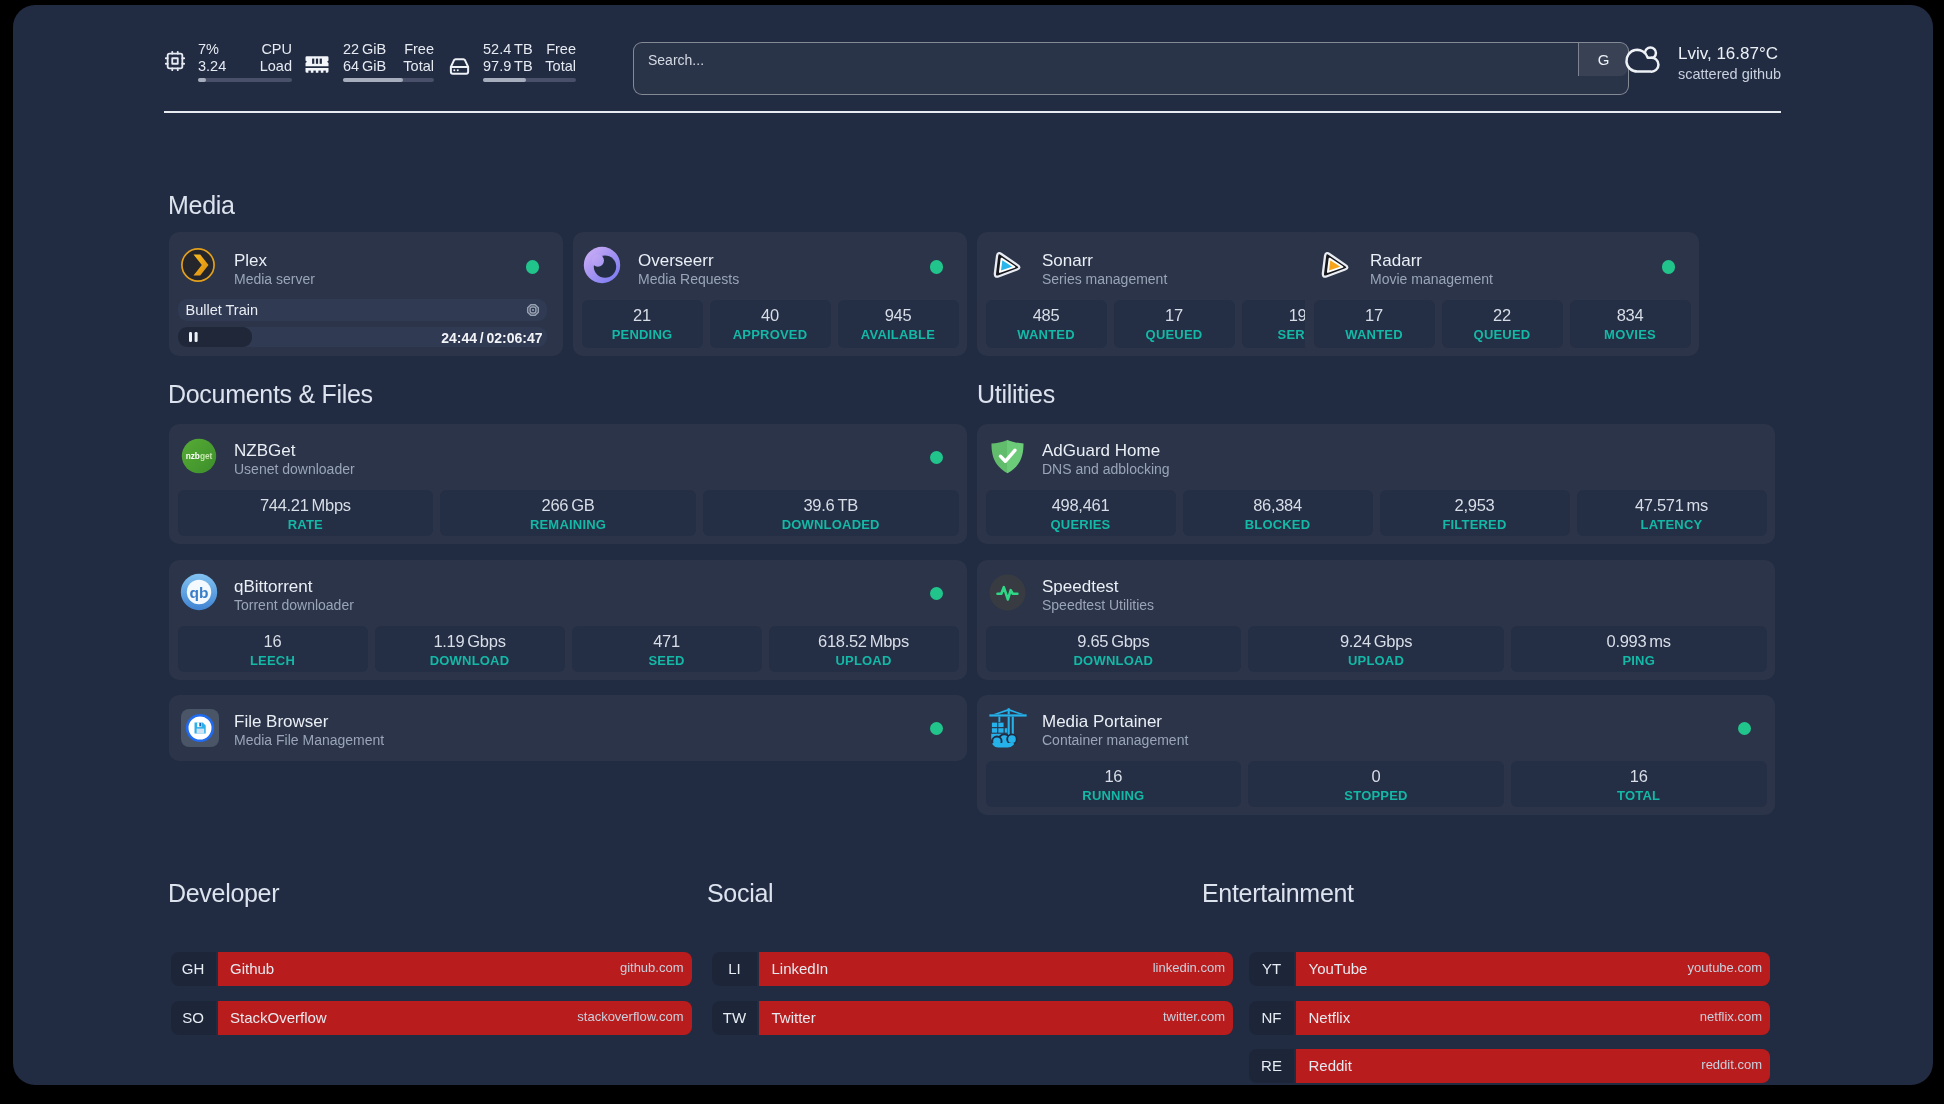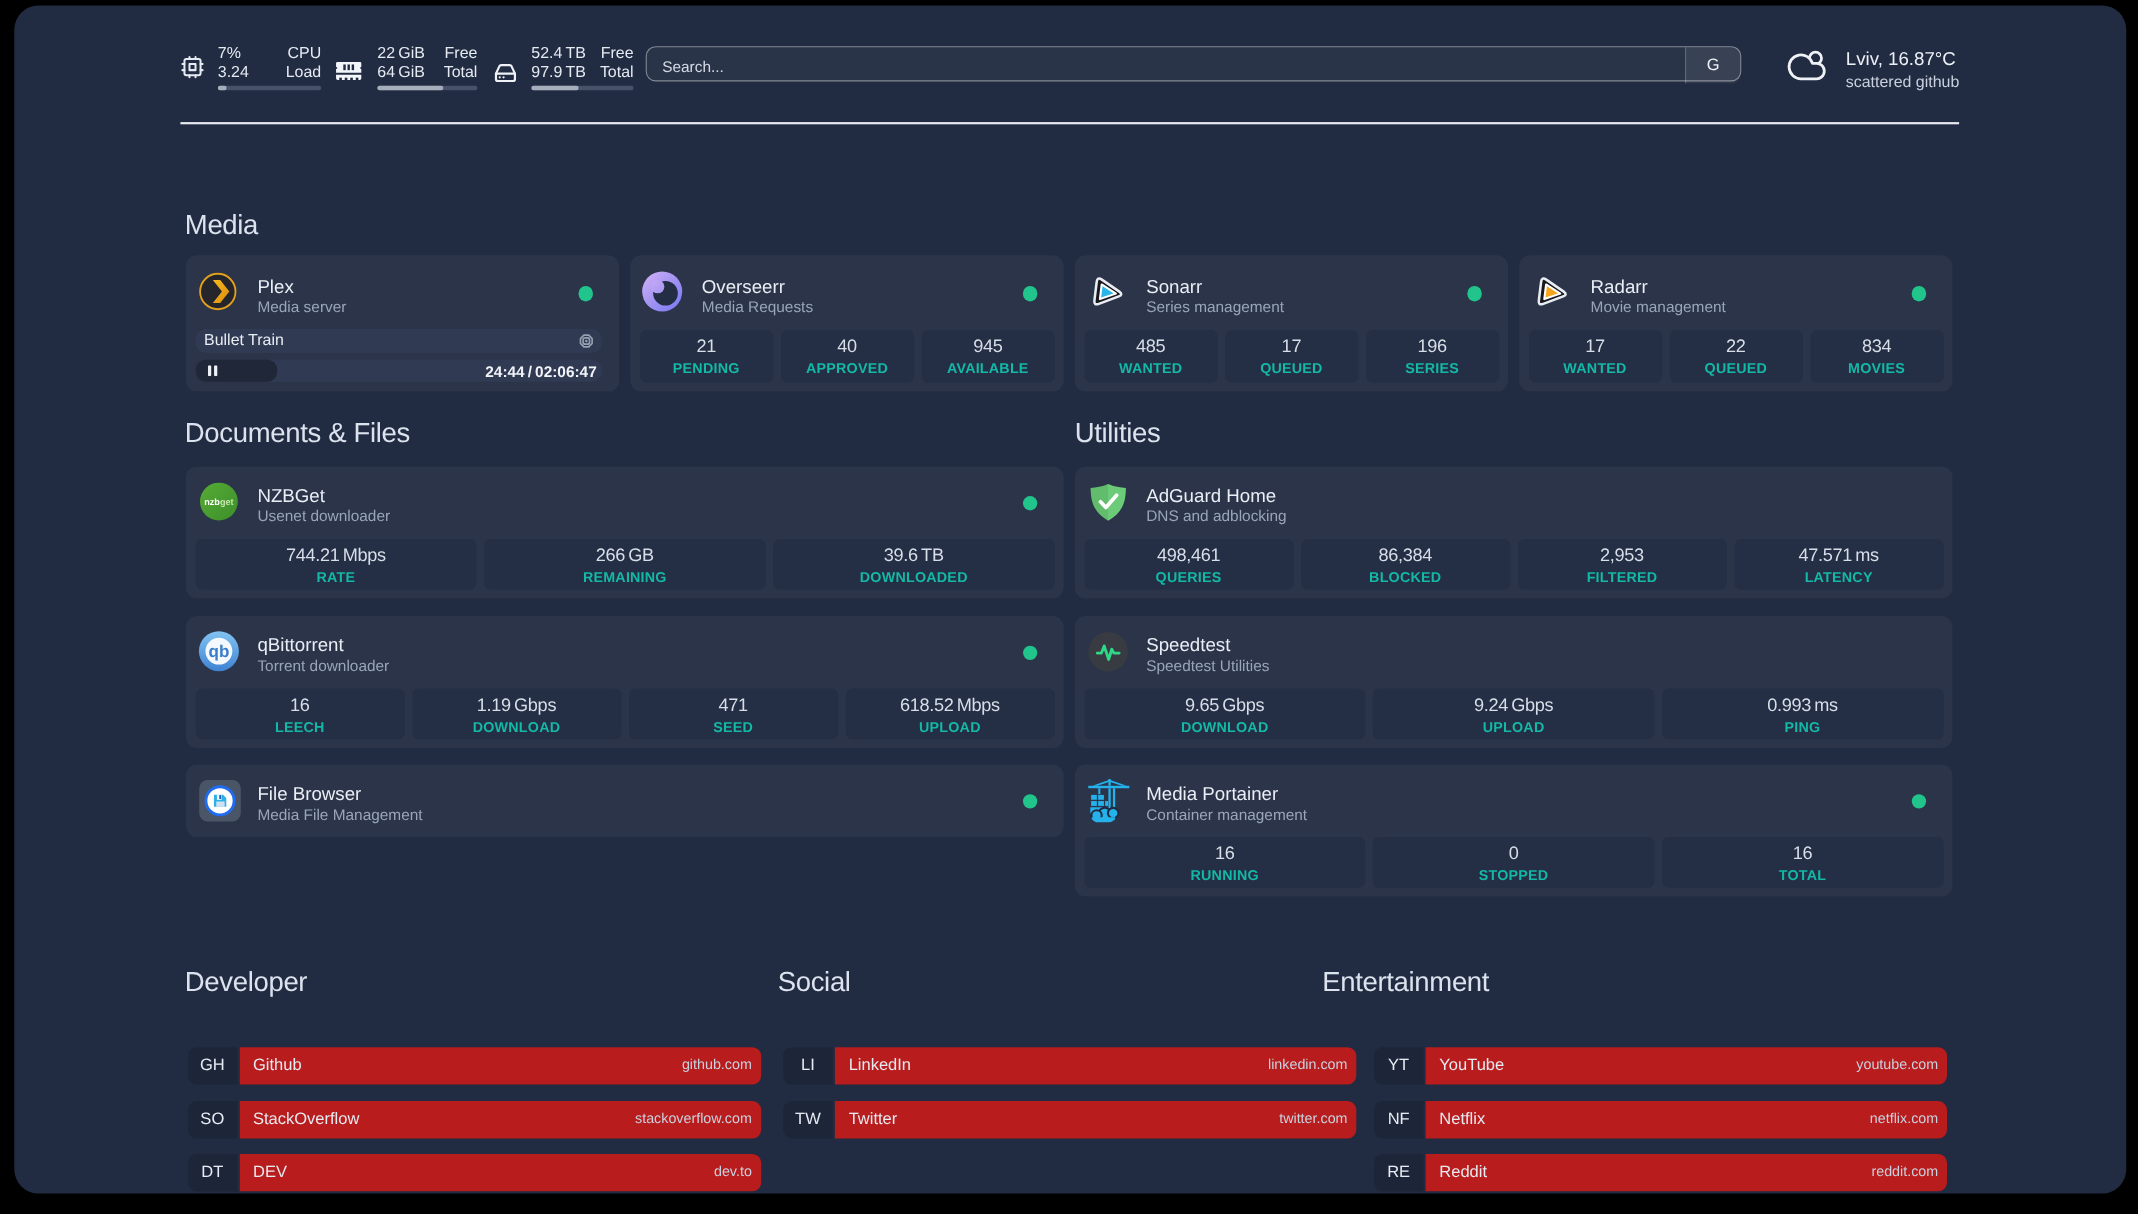--- a/index.html
+++ b/index.html
@@ -7,21 +7,21 @@
 .frame { position:absolute; left:13px; top:5px; width:1920px; height:1080px; background:#212b41; border-radius:22px; overflow:hidden; }
 .abs { position:absolute; }
 
 .rg { position:absolute; top:36px; height:48px; }
 .rg svg { position:absolute; left:0; top:9px; }
 .rg .vals { position:absolute; top:0; font-size:14.5px; line-height:16.5px; color:#e6eaf2; white-space:nowrap; }
 .rg .labs { position:absolute; top:0; right:0; font-size:14.5px; line-height:16.5px; color:#e6eaf2; text-align:right; white-space:nowrap; }
 .rg .bar { position:absolute; top:37px; height:4px; border-radius:2px; background:#49516a; }
 .rg .fill { height:4px; border-radius:2px; background:#a6aebd; }
 
-.search { position:absolute; left:574px; top:37px; width:996px; height:32px; border:1px solid rgba(255,255,255,0.42); border-radius:9px; background:rgba(255,255,255,0.045); }
+.search { position:absolute; left:620px; top:37px; width:996px; height:53px; border:1px solid rgba(255,255,255,0.42); border-radius:9px; background:rgba(255,255,255,0.045); }
 .search .ph { position:absolute; left:14px; top:9px; font-size:14px; color:#d4dae4; }
 .search .gbox { position:absolute; right:0; top:0; width:50px; height:33px; background:rgba(255,255,255,0.07); border-left:1px solid rgba(255,255,255,0.35); border-radius:0 8px 8px 0; }
 .search .gbox span { position:absolute; left:0; right:0; top:8px; text-align:center; font-size:15px; color:#eef1f6; }
 
 .weather { position:absolute; left:1665px; top:39px; font-size:17px; line-height:20px; color:#ecf0f6; white-space:nowrap; }
 .weather .l2 { color:#c9d1de; font-size:14.5px; }
 .sep { position:absolute; left:151px; top:106px; width:1617px; height:2px; background:#e8ebf0; }
 
 h2 { position:absolute; font-size:25px; font-weight:400; color:#dce3ee; letter-spacing:-0.3px; white-space:nowrap; }
 
@@ -207,21 +207,21 @@
           <div class="v">17</div>
           <div class="l">QUEUED</div>
         </div>
     <div class="box">
           <div class="v">196</div>
           <div class="l">SERIES</div>
         </div>
   </div>
 </div>
 
-<div class="card" style="left:1368px; top:227px; width:394px; height:124px;">
+<div class="card" style="left:1292px; top:227px; width:394px; height:124px;">
   <svg class="icon" style="left:9px; top:13px;" width="40" height="40" viewBox="0 0 40 40">
     <g transform="rotate(7 20 20)">
       <path d="M10 12.5 Q10 7.5 14.4 9.8 L31.5 18.7 Q35.6 20.9 31.5 23.1 L14.4 32 Q10 34.3 10 29.3 Z" fill="#16181d" stroke="#e9edf3" stroke-width="2.3" stroke-linejoin="round"></path>
       <polygon points="14.8,14.2 28.6,20.9 14.8,27.6" fill="#f8a41b" stroke="#fff" stroke-width="1.9" stroke-linejoin="round"></polygon>
     </g>
   </svg>
   <div class="title">Radarr</div>
       <div class="subtitle">Movie management</div>
       <div class="dot r"></div>
   <div class="stats" style="top:68px; height:48px;">
@@ -426,27 +426,20 @@
           <span class="u">github.com</span>
         </div>
       </div>
   <div class="bm">
         <div class="ab">SO</div>
         <div class="nm">
           <span class="n">StackOverflow</span>
           <span class="u">stackoverflow.com</span>
         </div>
       </div>
-  <div class="bm">
-        <div class="ab">DT</div>
-        <div class="nm">
-          <span class="n">DEV</span>
-          <span class="u">dev.to</span>
-        </div>
-      </div>
 </div>
 <div class="bmcol" style="left:699px; top:915px;">
   <div class="bm">
         <div class="ab">LI</div>
         <div class="nm">
           <span class="n">LinkedIn</span>
           <span class="u">linkedin.com</span>
         </div>
       </div>
   <div class="bm">

